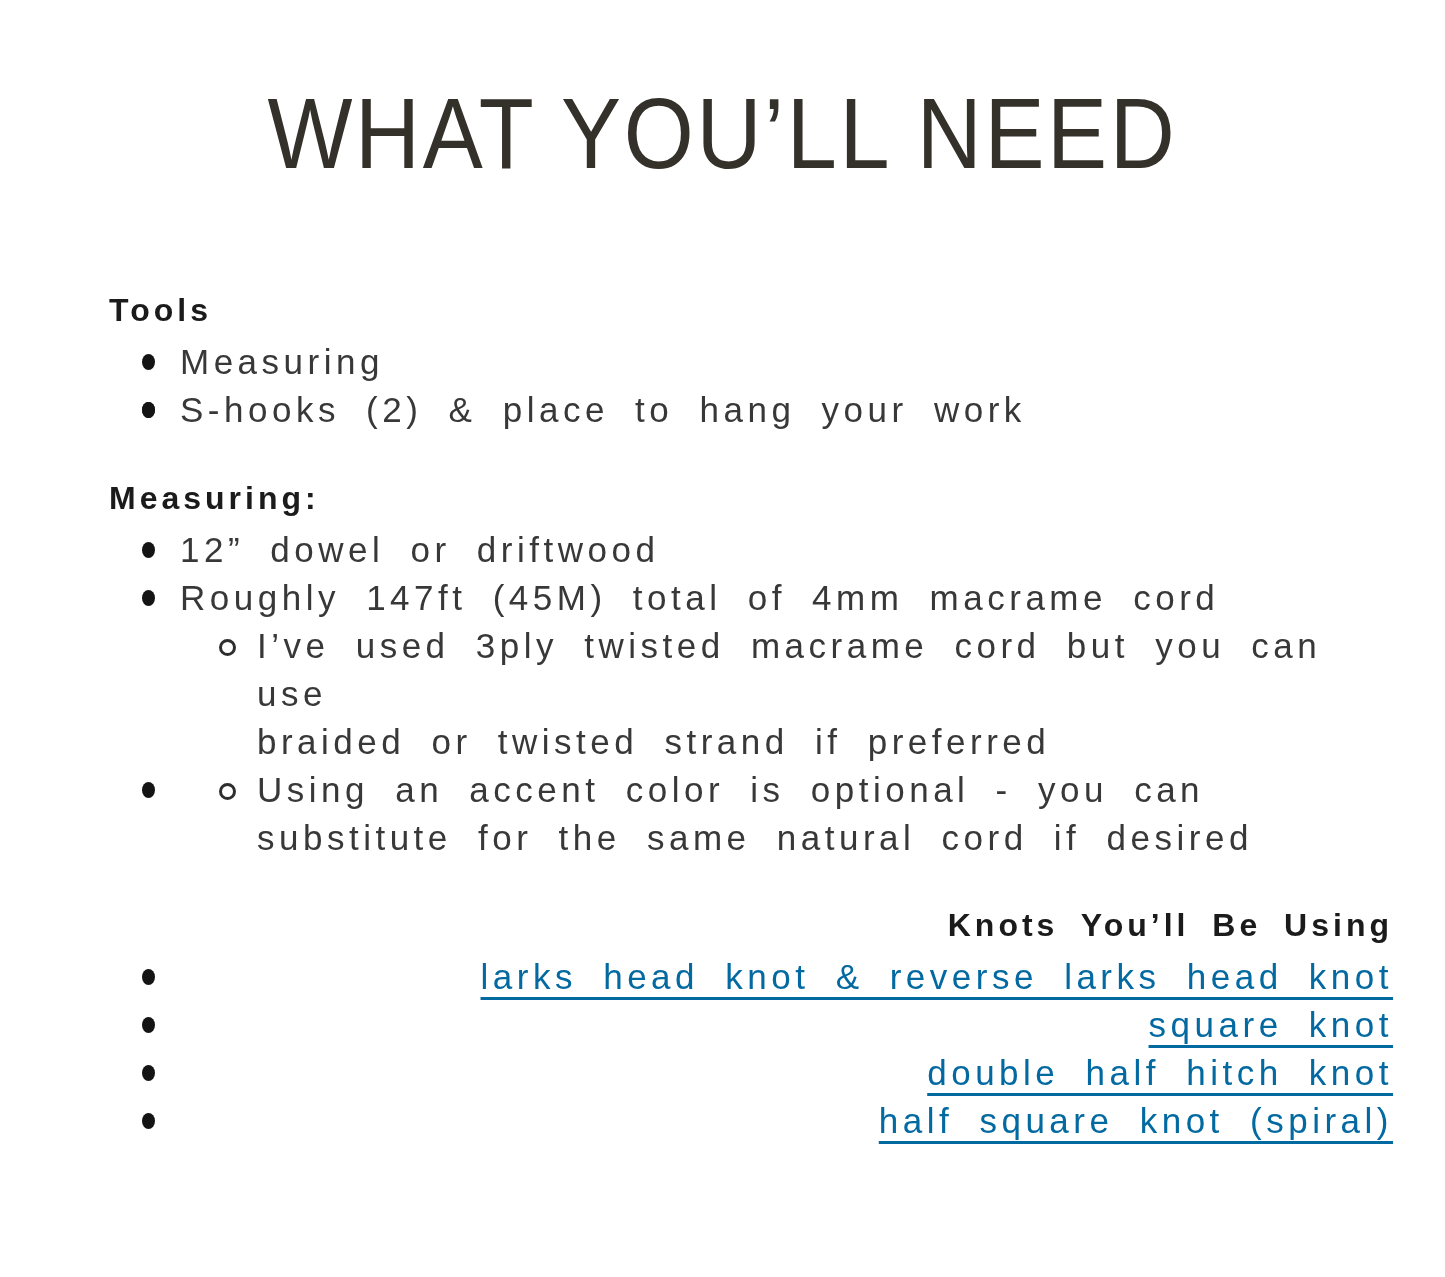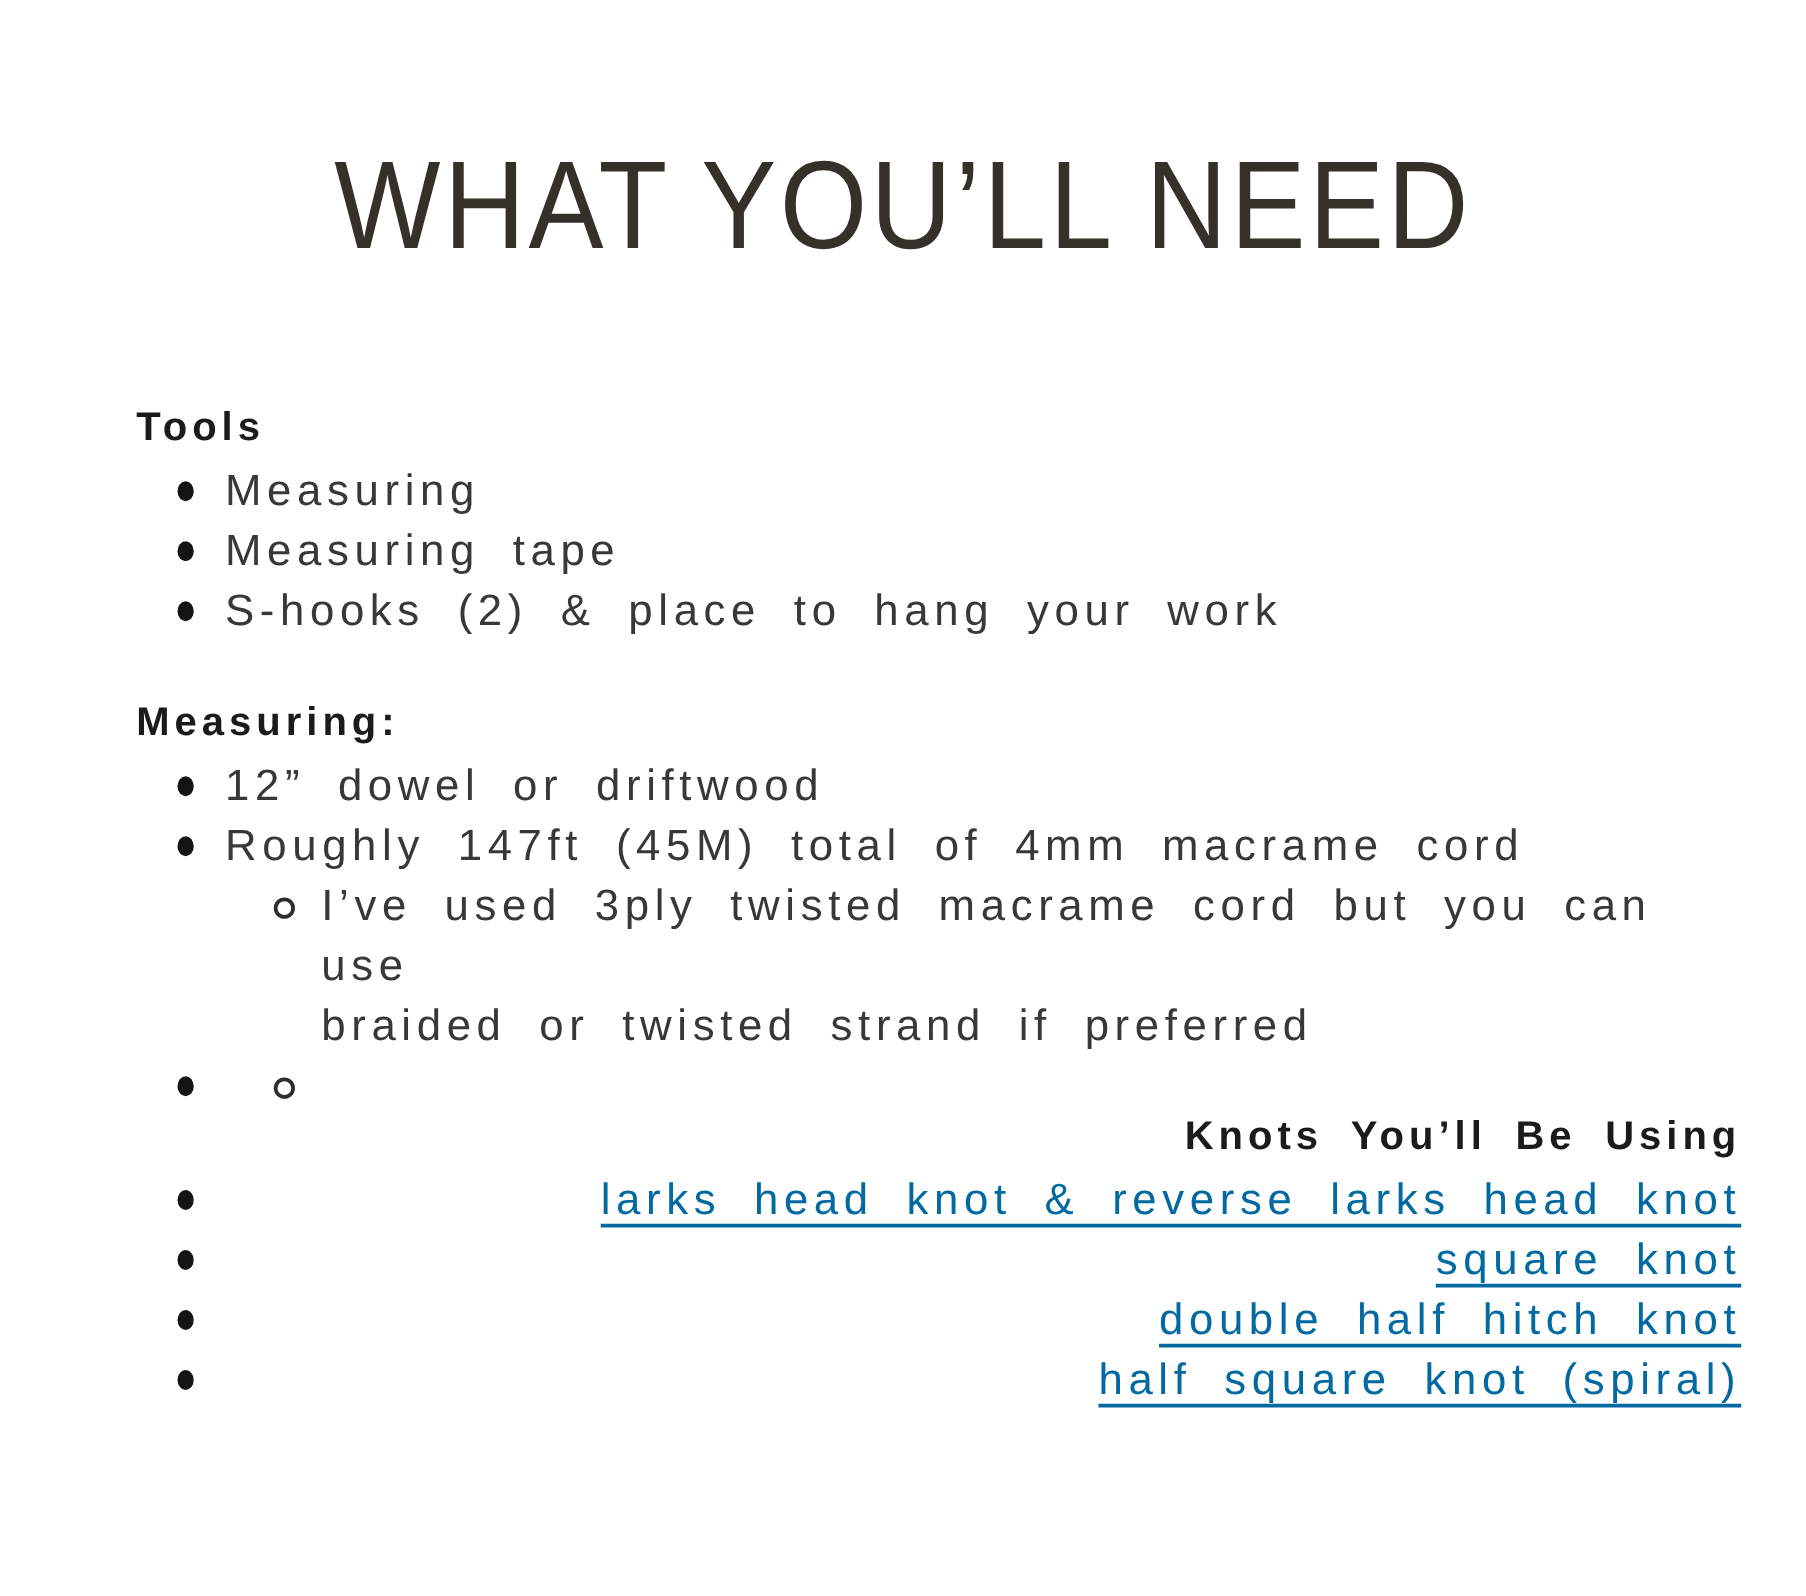--- a/index.html
+++ b/index.html
@@ -7,21 +7,21 @@
     padding: 0;
     background: #ffffff;
   }
   .page {
     position: relative;
     width: 1445px;
     height: 1277px;
     box-sizing: border-box;
     background: #ffffff;
     overflow: hidden;
-    padding-top: 104px;
+    padding-top: 73px;
     font-family: "Liberation Sans", sans-serif;
   }
   .title {
     margin: 0;
     text-align: center;
     font-size: 100px;
     line-height: 120px;
     font-weight: 200;
     letter-spacing: 3px;
     color: #34312b;
@@ -103,21 +103,20 @@
 
     <div class="section section-tools">
       <h2 class="section-heading">Tools</h2>
       <ul class="list">
         <li class="item">
           <span class="marker dot"></span>
           <span class="item-text">Measuring</span>
         </li>
         <li class="item">
           <span class="marker dot"></span>
-          <span class="item-text">Measuring tape</span>
         </li>
         <li class="item">
           <span class="marker dot"></span>
           <span class="item-text">S-hooks (2) &amp; place to hang your work</span>
         </li>
       </ul>
     </div>
 
     <div class="section section-materials">
       <h2 class="section-heading">Measuring:</h2>
@@ -135,20 +134,24 @@
           <span class="item-text">
             <span class="line">I’ve used 3ply twisted macrame cord but you can use</span>
             <span class="line">braided or twisted strand if preferred</span>
           </span>
         </li>
         <li class="item">
           <span class="marker dot"></span>
         </li>
         <li class="item sub">
           <span class="marker circle"></span>
+          <span class="item-text">
+            <span class="line">Using an accent color is optional - you can</span>
+            <span class="line">substitute for the same natural cord if desired</span>
+          </span>
         </li>
       </ul>
     </div>
 
     <div class="section section-knots">
       <h2 class="section-heading">Knots You’ll Be Using</h2>
       <ul class="list">
         <li class="item">
           <span class="marker dot"></span>
           <a href="#" class="knot-link">larks head knot &amp; reverse larks head knot</a>

